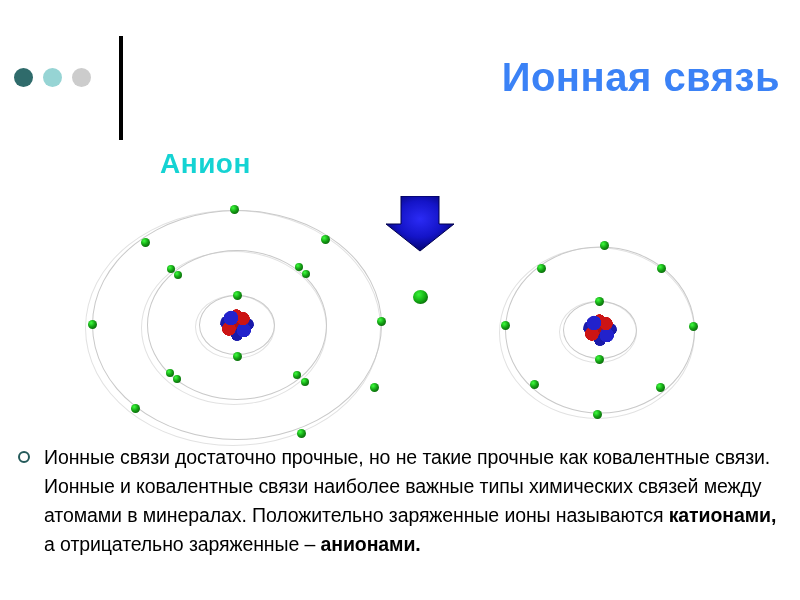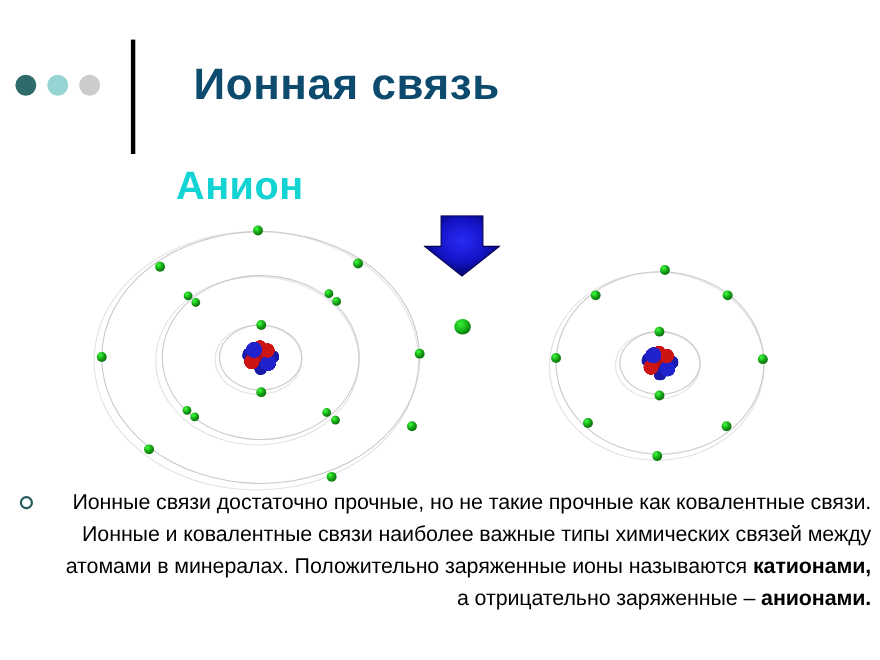--- a/index.html
+++ b/index.html
@@ -15,31 +15,31 @@
   
   .deco-dots{position:absolute;left:14px;top:68px;display:flex;gap:10px;align-items:center;}
   .deco-dot{width:19px;height:19px;border-radius:50%;}
   .deco-dot.d1{background:#2f6b6b;}
   .deco-dot.d2{background:#96d4d4;}
   .deco-dot.d3{background:#cccccc;}
 
   .title-bar{position:absolute;left:119px;top:36px;width:4px;height:104px;background:#000;}
 
   .slide-title{
-    position:absolute;left:176px;top:55px;width:620px;
-    text-align:left;
-    font-size:40px;font-weight:bold;color:#0c4a6e;
+    position:absolute;left:160px;top:55px;width:620px;
+    text-align:right;
+    font-size:40px;font-weight:bold;color:#3b82f6;
     letter-spacing:0.5px;
     line-height:1.1;
   }
 
   
   .fig-label{
     position:absolute;
-    font-size:36px;font-weight:bold;color:#14d3d3;
+    font-size:28px;font-weight:bold;color:#14d3d3;
     letter-spacing:0.5px;
     white-space:nowrap;
   }
   .fig-label.anion{left:160px;top:148px;}
   .fig-label.cation{left:500px;top:146px;}
 
   
   .atom{position:absolute;}
   .ring{
     position:absolute;border-radius:50%;
@@ -76,21 +76,21 @@
     position:absolute;left:420px;top:297px;
     width:15px;height:14px;border-radius:50%;
     margin-left:-7.5px;margin-top:-7px;
     background:radial-gradient(circle at 38% 32%, #39f239 0%, #14b014 48%, #023a02 100%);
   }
 
   
   .arrow{position:absolute;left:385px;top:196px;width:70px;height:56px;}
 
   
-  .bullet-block{position:absolute;left:12px;top:443px;width:780px;display:flex;text-align:right;}
+  .bullet-block{position:absolute;left:12px;top:443px;width:780px;display:flex;}
   .bullet-mark{
     flex:0 0 auto;
     width:12px;height:12px;border-radius:50%;
     border:2.5px solid #245a5a;
     margin-top:8px;margin-right:14px;margin-left:6px;
     box-sizing:border-box;
   }
   .body-text{
     flex:1 1 auto;
     font-size:19.5px;

